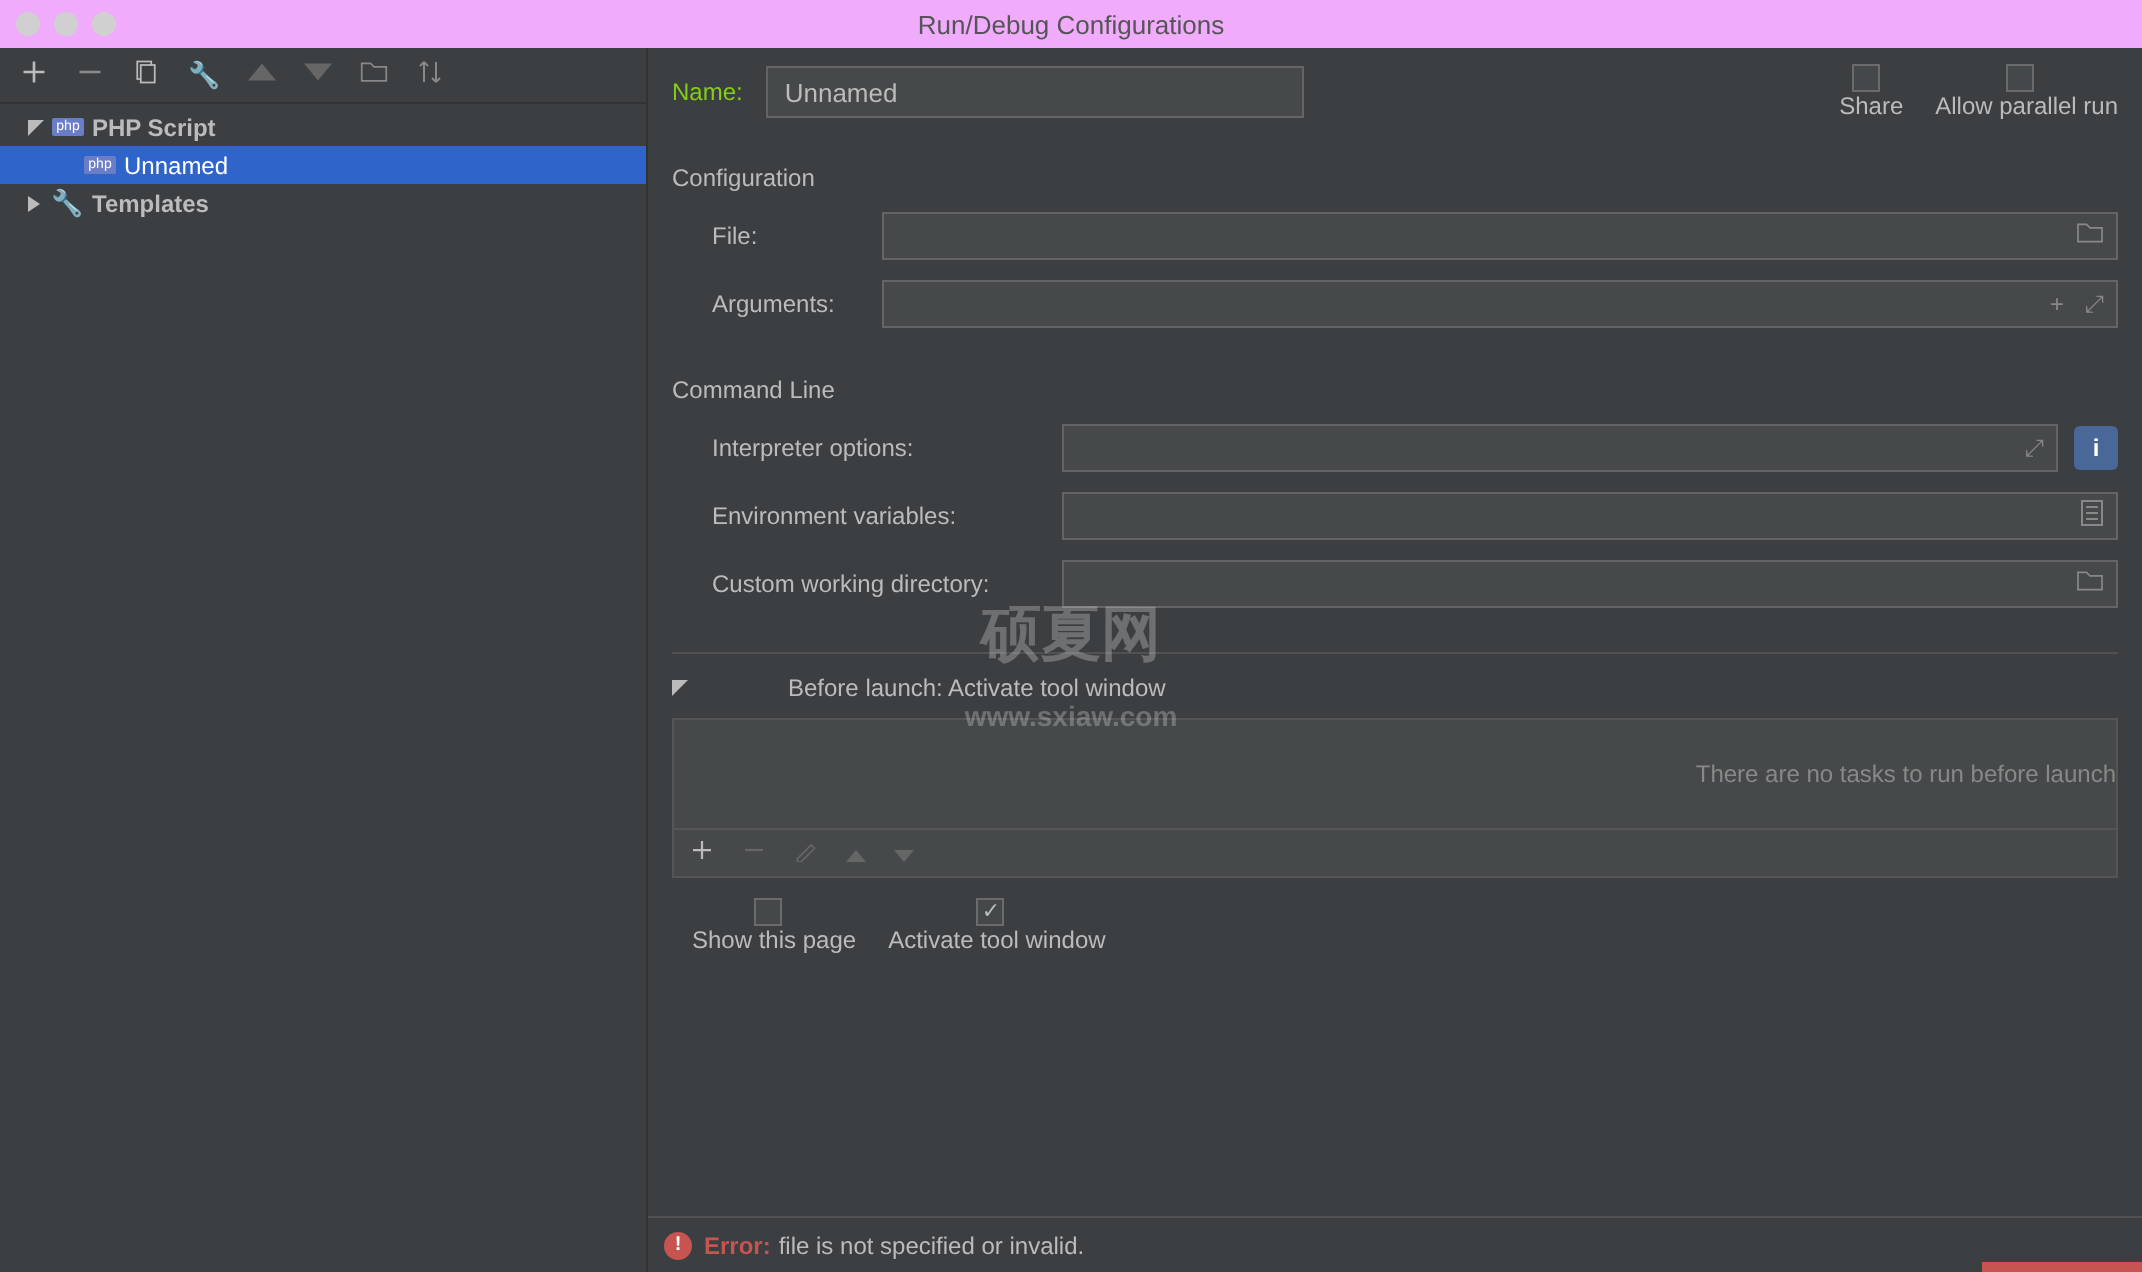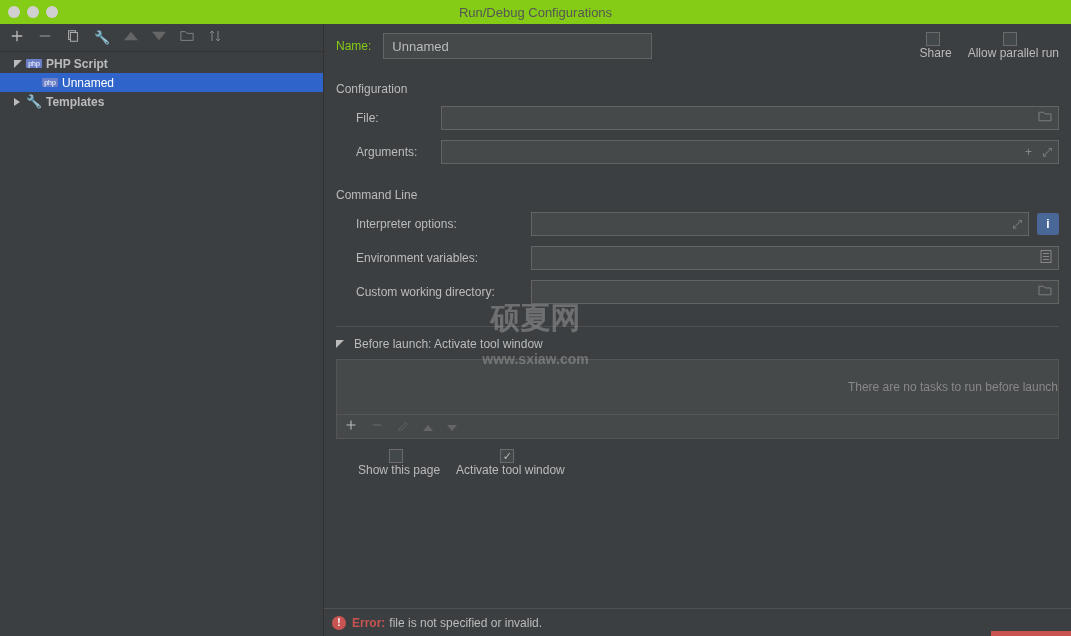--- a/index.html
+++ b/index.html
@@ -1,17 +1,17 @@
 <!DOCTYPE html>
 <html><head>
 <meta charset="utf-8">
 <style>
 * { box-sizing: border-box; margin: 0; padding: 0; }
 body { font-family: -apple-system, "Helvetica Neue", Arial, sans-serif; font-size: 12px; background: #3c3f41; color: #bbbbbb; width: 1071px; height: 636px; overflow: hidden; }
-.titlebar { height: 24px; background: #84cc16; display: flex; align-items: center; padding: 0 8px; position: relative; }
+.titlebar { height: 24px; background: #f0abfc; display: flex; align-items: center; padding: 0 8px; position: relative; }
 .window-dots { display: flex; gap: 7px; }
 .window-dot { width: 12px; height: 12px; border-radius: 50%; background: #d0d0d0; }
 .title-text { position: absolute; left: 50%; transform: translateX(-50%); color: #555; font-size: 13px; }
 .main { display: flex; height: 612px; }
 .sidebar { width: 324px; background: #3c3f41; border-right: 1px solid #323232; }
 .toolbar { height: 28px; display: flex; align-items: center; padding: 0 10px; gap: 14px; border-bottom: 1px solid #323232; }
 .toolbar svg, .toolbar-icon { width: 14px; height: 14px; }
 .tree { padding-top: 2px; }
 .tree-row { display: flex; align-items: center; height: 19px; padding-left: 14px; color: #bbbbbb; }
 .tree-row.indent1 { padding-left: 30px; }
@@ -29,21 +29,21 @@
 .checkbox.checked::after { content: "✓"; color: #bbbbbb; font-size: 11px; line-height: 1; }
 .section-label { color: #bbbbbb; font-size: 12px; margin-bottom: 10px; margin-top: 4px; }
 .field-row { display: flex; align-items: center; margin-bottom: 10px; padding-left: 20px; }
 .field-label { width: 165px; color: #bbbbbb; }
 .field-input { flex: 1; height: 24px; background: #45494a; border: 1px solid #646464; position: relative; }
 .field-input.narrow { margin-right: 8px; }
 .input-icon { position: absolute; right: 6px; top: 50%; transform: translateY(-50%); color: #888; }
 .input-icon2 { position: absolute; right: 26px; top: 50%; transform: translateY(-50%); color: #888; }
 .info-btn { width: 22px; height: 22px; background: #4a6897; border-radius: 3px; display: inline-flex; align-items: center; justify-content: center; color: #fff; font-weight: bold; font-size: 12px; }
 .hr { border-top: 1px solid #515151; margin: 12px 0 10px 0; }
-.before-launch-header { display: flex; align-items: center; margin-bottom: 8px; }
+.before-launch-header { display: flex; align-items: center; margin-bottom: 8px; gap: 40px; }
 .task-area { background: #45494a; border: 1px solid #555; height: 56px; display: flex; align-items: center; justify-content: flex-end; color: #888; margin-bottom: 0; }
 .task-toolbar { background: #45494a; border: 1px solid #555; border-top: none; height: 24px; display: flex; align-items: center; padding: 0 8px; gap: 14px; margin-bottom: 10px; }
 .error-bar { position: absolute; bottom: 0; left: 0; right: 0; height: 28px; background: #3c3f41; border-top: 1px solid #515151; display: flex; align-items: center; padding: 0 8px; }
 .error-icon { width: 14px; height: 14px; background: #c75450; border-radius: 50%; display: inline-flex; align-items: center; justify-content: center; color: #fff; font-size: 10px; font-weight: bold; margin-right: 6px; }
 .error-label { color: #c75450; font-weight: bold; margin-right: 4px; }
 .error-msg { color: #bbbbbb; }
 .wrench { color: #888; font-size: 13px; }
 .watermark { position: absolute; left: 50%; top: 300px; transform: translateX(-50%); color: rgba(255,255,255,0.25); font-size: 30px; font-weight: bold; pointer-events: none; text-align: center; line-height: 1.2; }
 .watermark .sub { font-size: 14px; }
 .red-corner { position: absolute; bottom: 0; right: 0; width: 80px; height: 5px; background: #c75450; }
@@ -207,21 +207,21 @@
           </svg></span>
       <span><svg viewBox="0 0 10 6" width="10" height="6">
             <path d="M0 6 L5 0 L10 6 Z" fill="#666"></path>
           </svg></span>
       <span><svg viewBox="0 0 10 6" width="10" height="6">
             <path d="M0 0 L5 6 L10 0 Z" fill="#666"></path>
           </svg></span>
     </div>
 
     <div class="row">
-      <label class="checkbox-wrap" style="margin-left:22px">
+      <label class="checkbox-wrap" style="margin-left:10px">
         <span class="checkbox"></span>
         <span>Show this page</span>
       </label>
       <label class="checkbox-wrap">
         <span class="checkbox checked"></span>
         <span>Activate tool window</span>
       </label>
     </div>
 
     <div class="error-bar">

